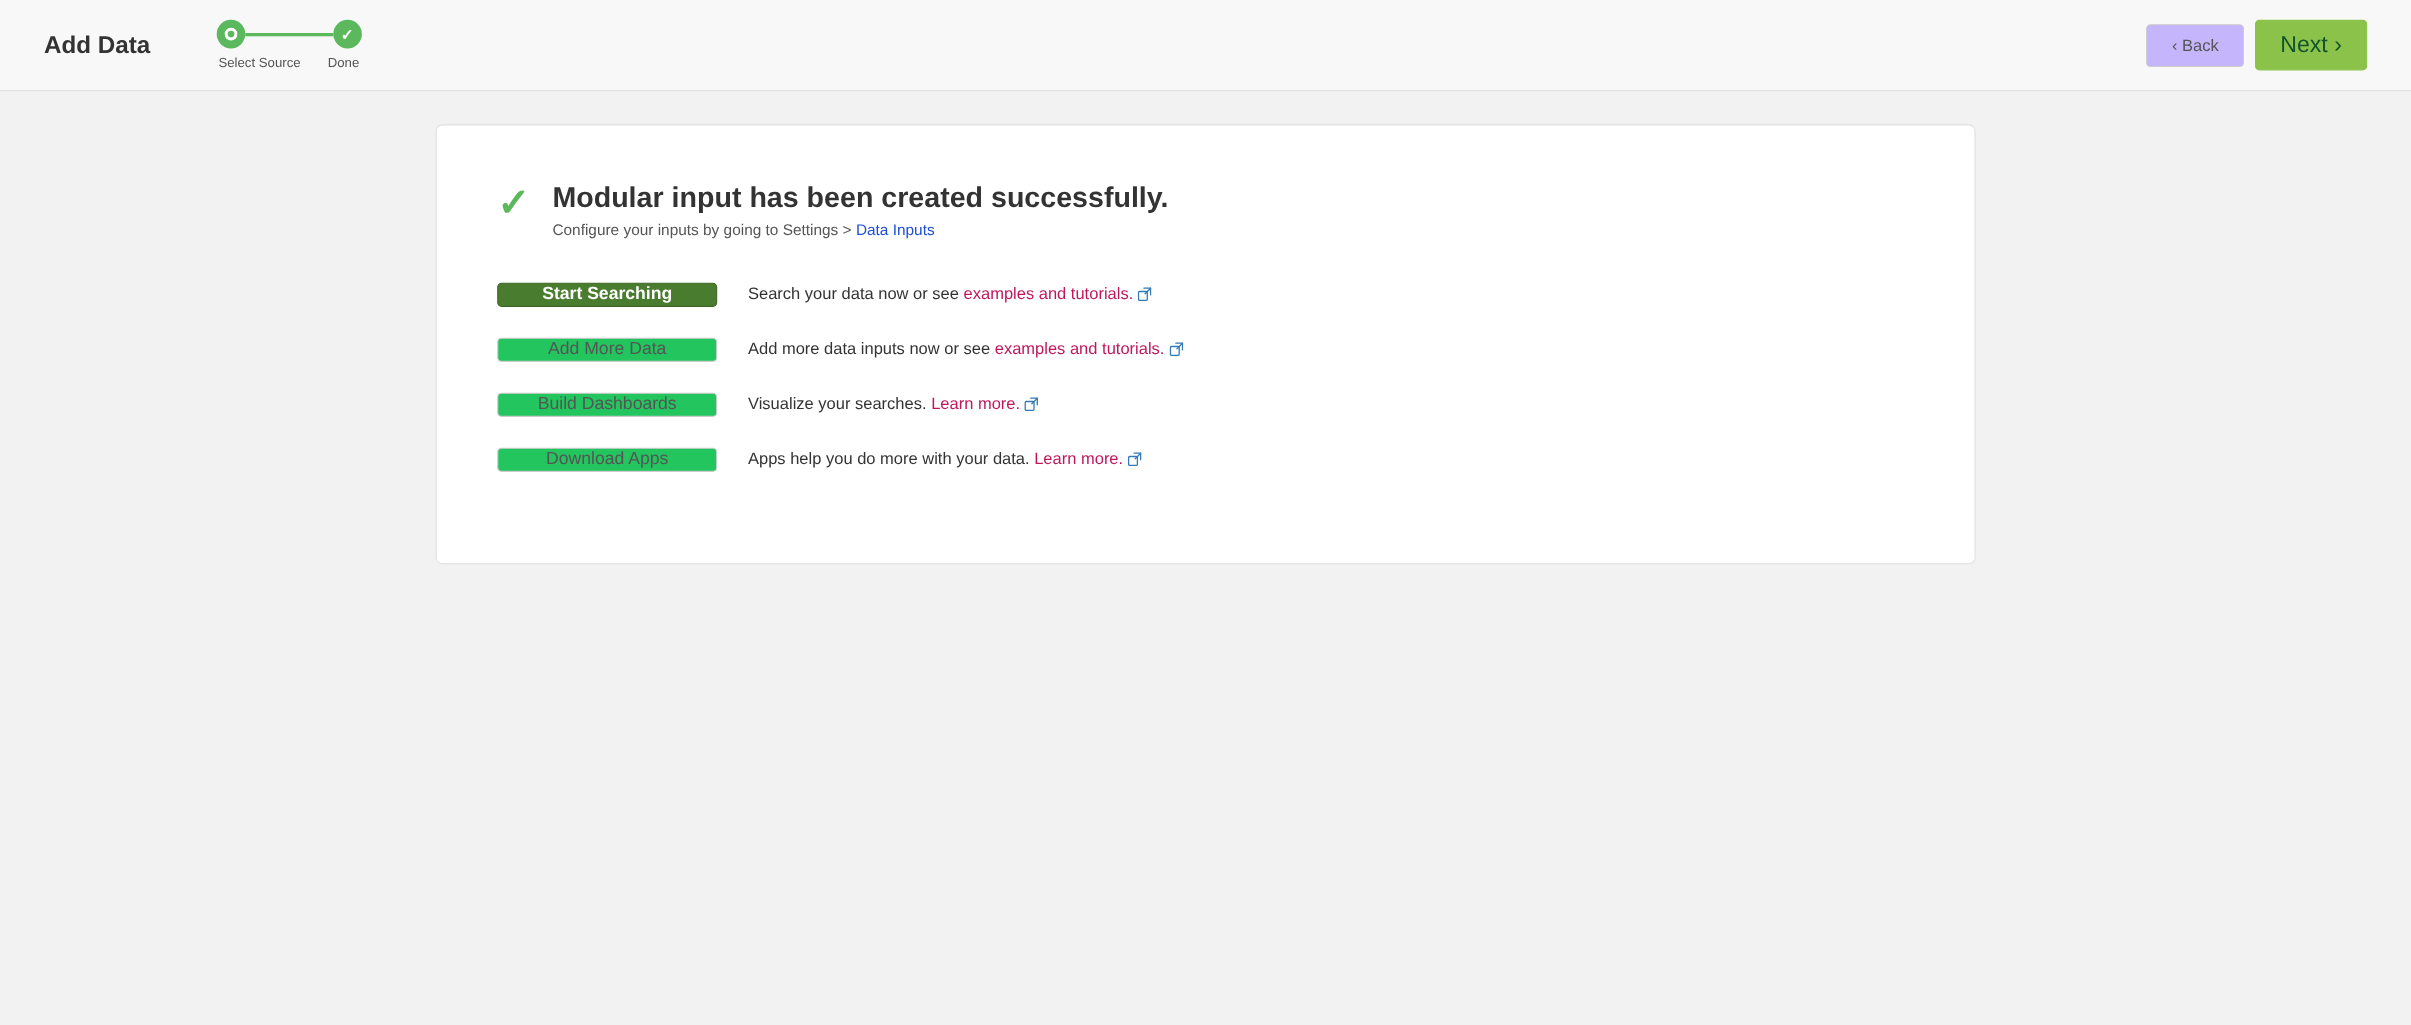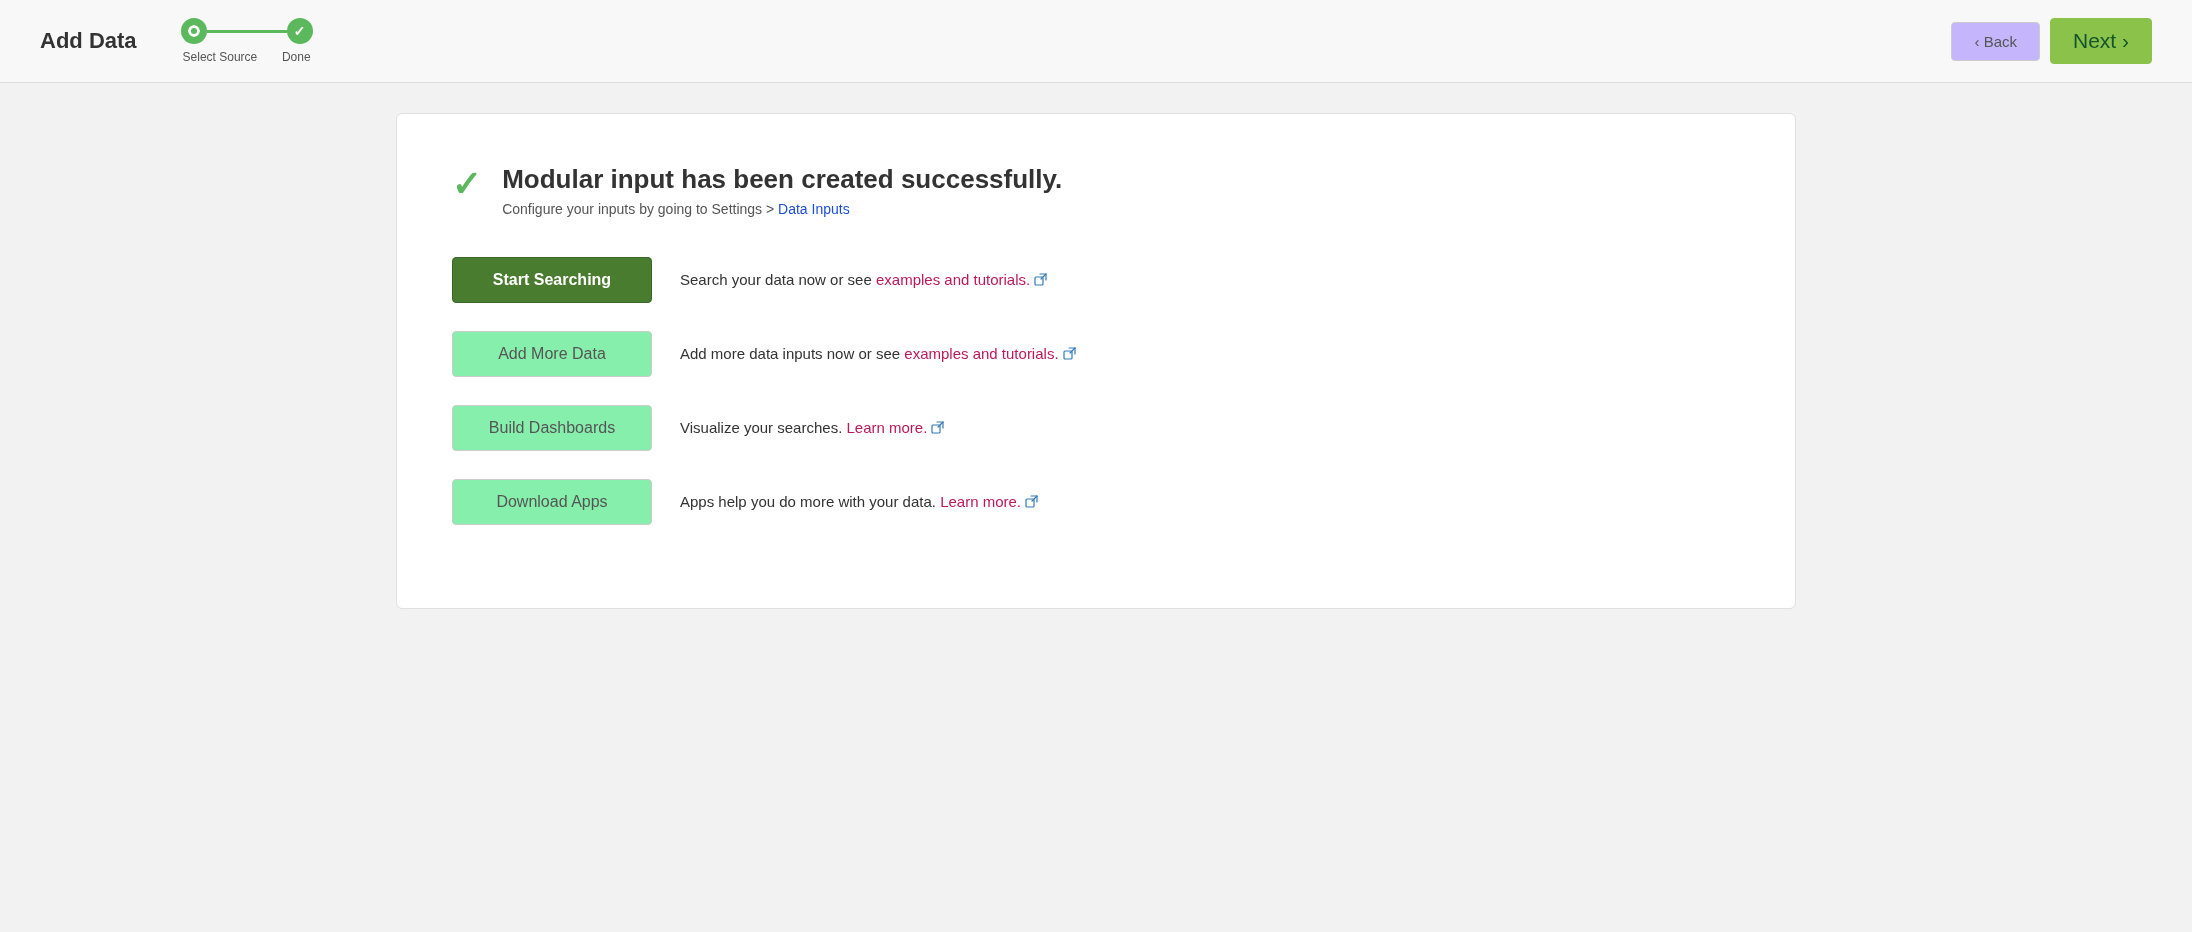--- a/index.html
+++ b/index.html
@@ -9,21 +9,21 @@
       min-height: 100vh;
     }
 
     
     .header {
       background: #f8f8f8;
       border-bottom: 1px solid #ddd;
       padding: 18px 40px;
       display: flex;
       align-items: center;
-      gap: 44px;
+      gap: 60px;
     }
 
     .header-title {
       font-size: 22px;
       font-weight: 700;
       color: #333;
       white-space: nowrap;
     }
 
     
@@ -171,37 +171,37 @@
     
     .action-row {
       display: flex;
       align-items: center;
       gap: 28px;
       margin-bottom: 28px;
     }
 
     .action-btn {
       min-width: 200px;
-      padding: 13px 20px;
+      padding: 1px 20px;
       border-radius: 4px;
       font-size: 16px;
       cursor: pointer;
       text-align: center;
       white-space: nowrap;
     }
 
     .action-btn-primary {
       background: #4a7c2f;
       border: 1px solid #3d6726;
       color: white;
       font-weight: 600;
     }
 
     .action-btn-secondary {
-      background: #86efac;
+      background: #22c55e;
       border: 1px solid #ccc;
       color: #555;
     }
 
     .action-desc {
       font-size: 15px;
       color: #333;
     }
 
     .action-desc a {

